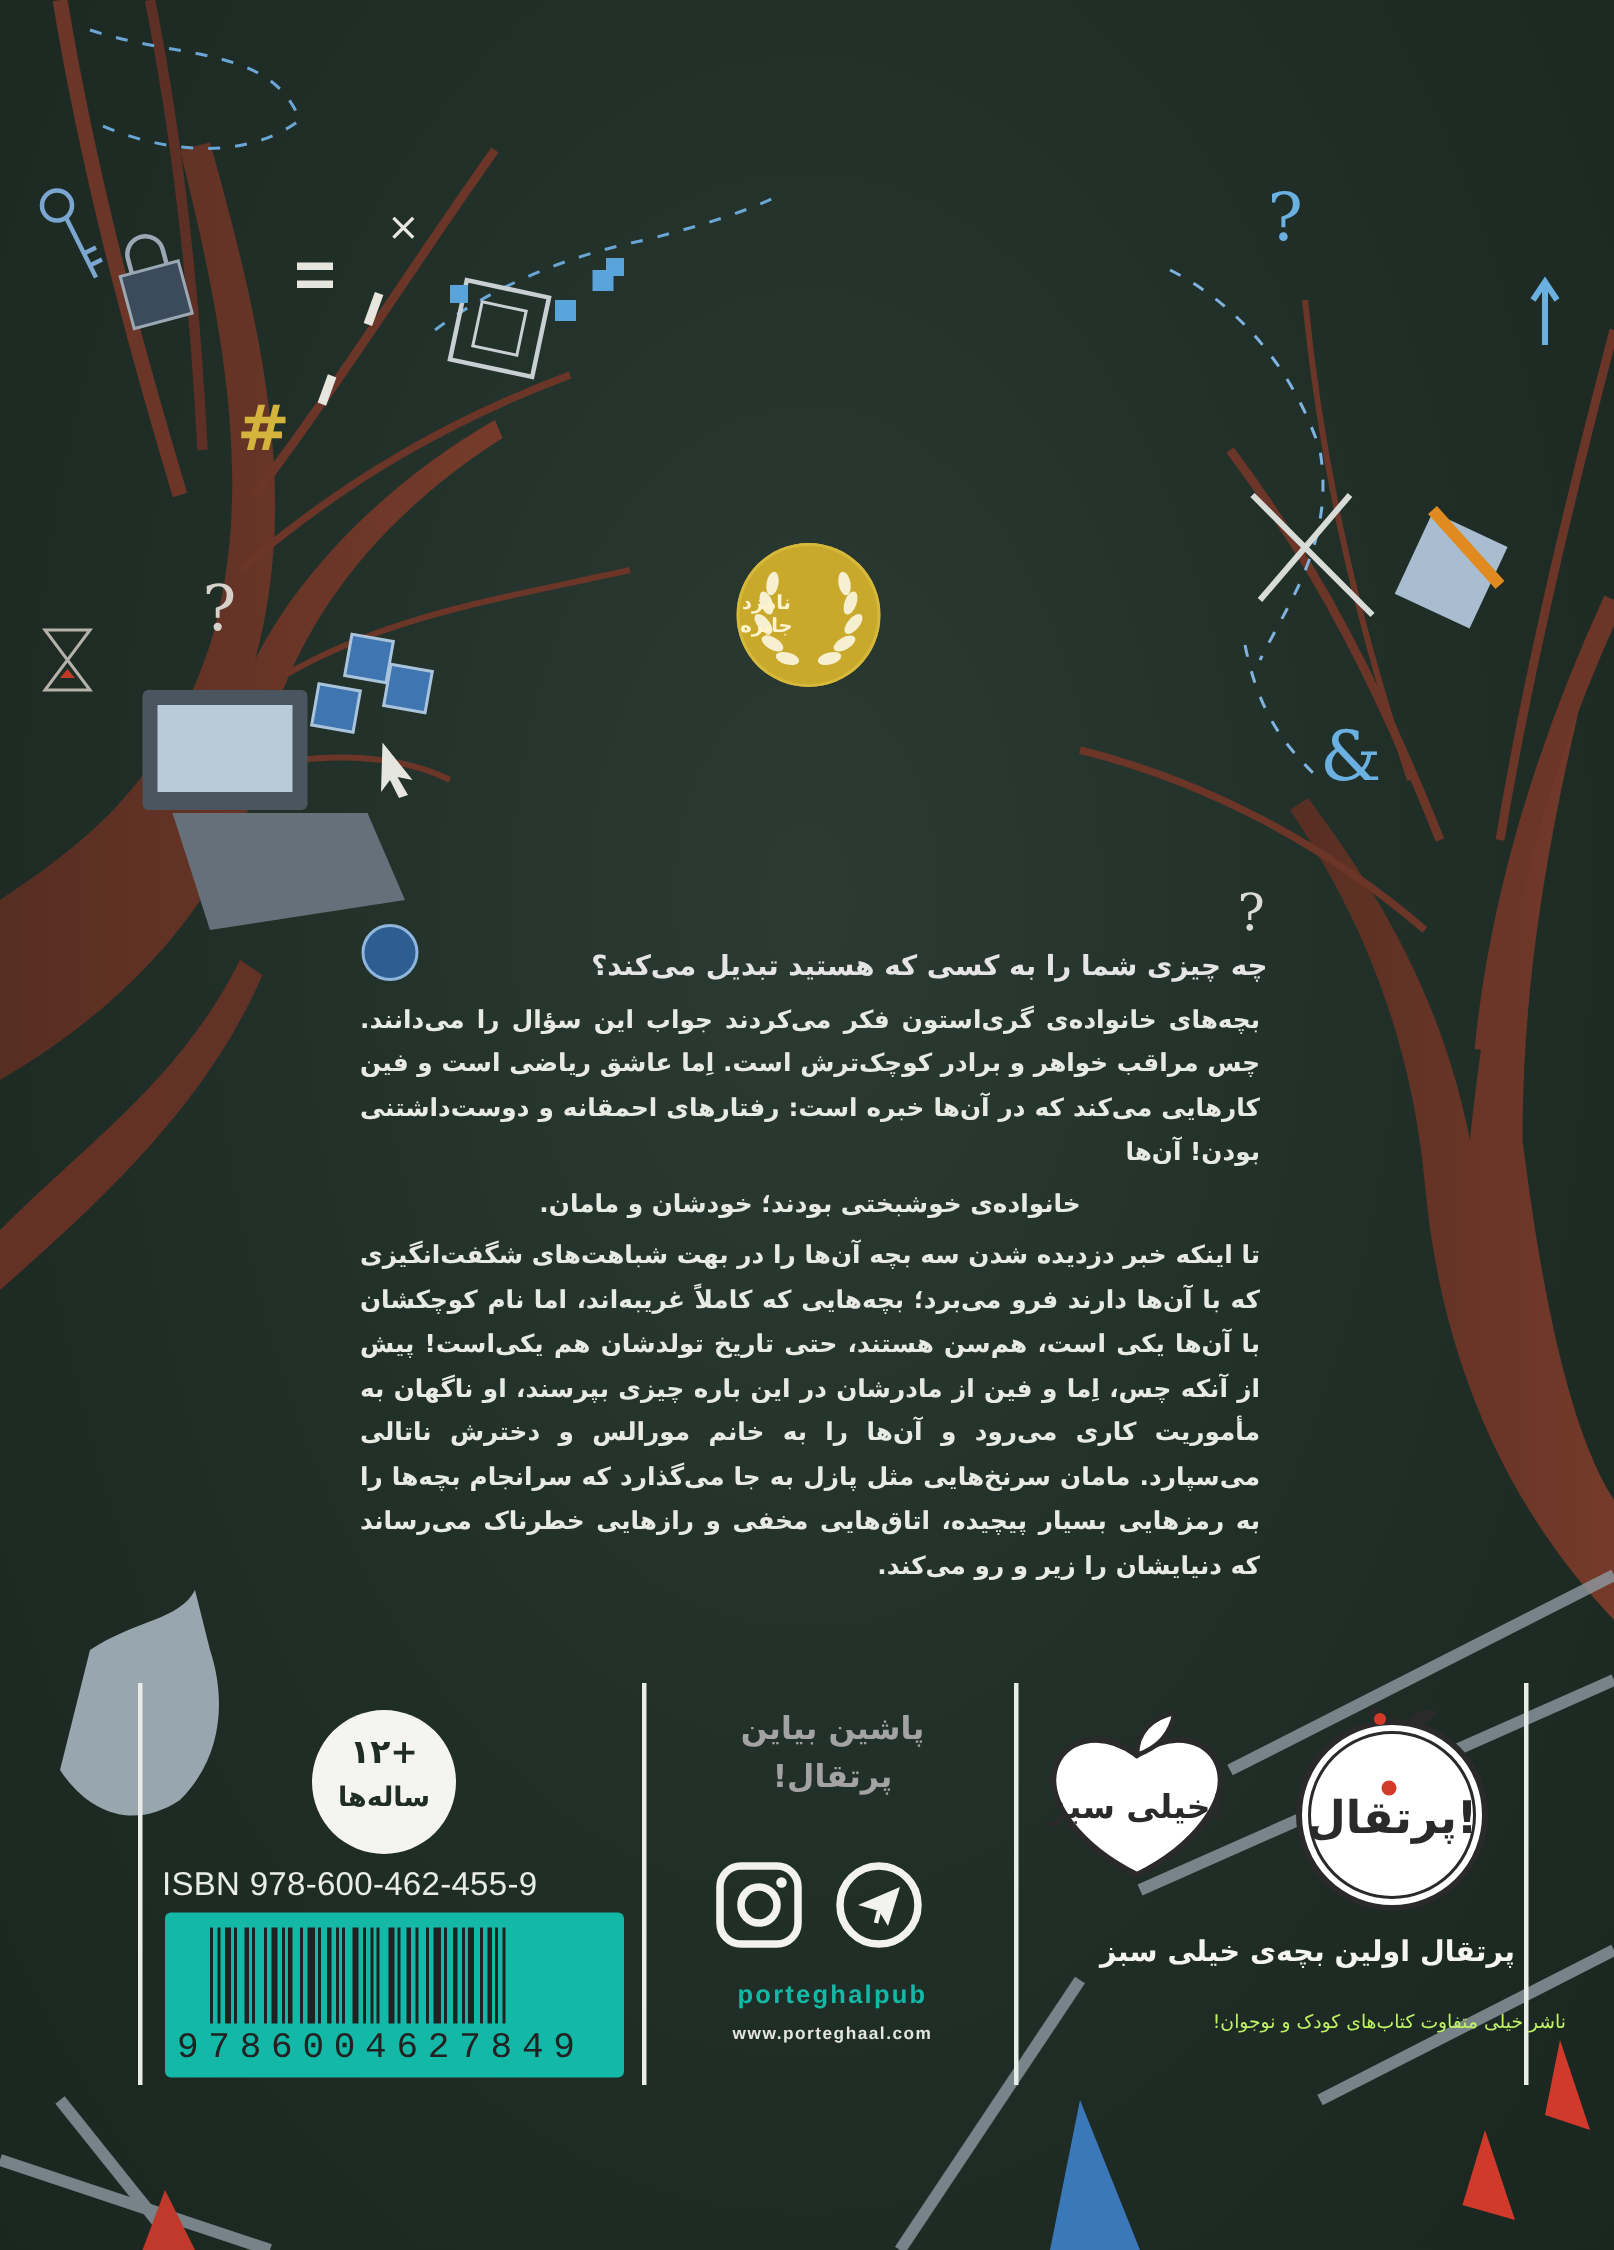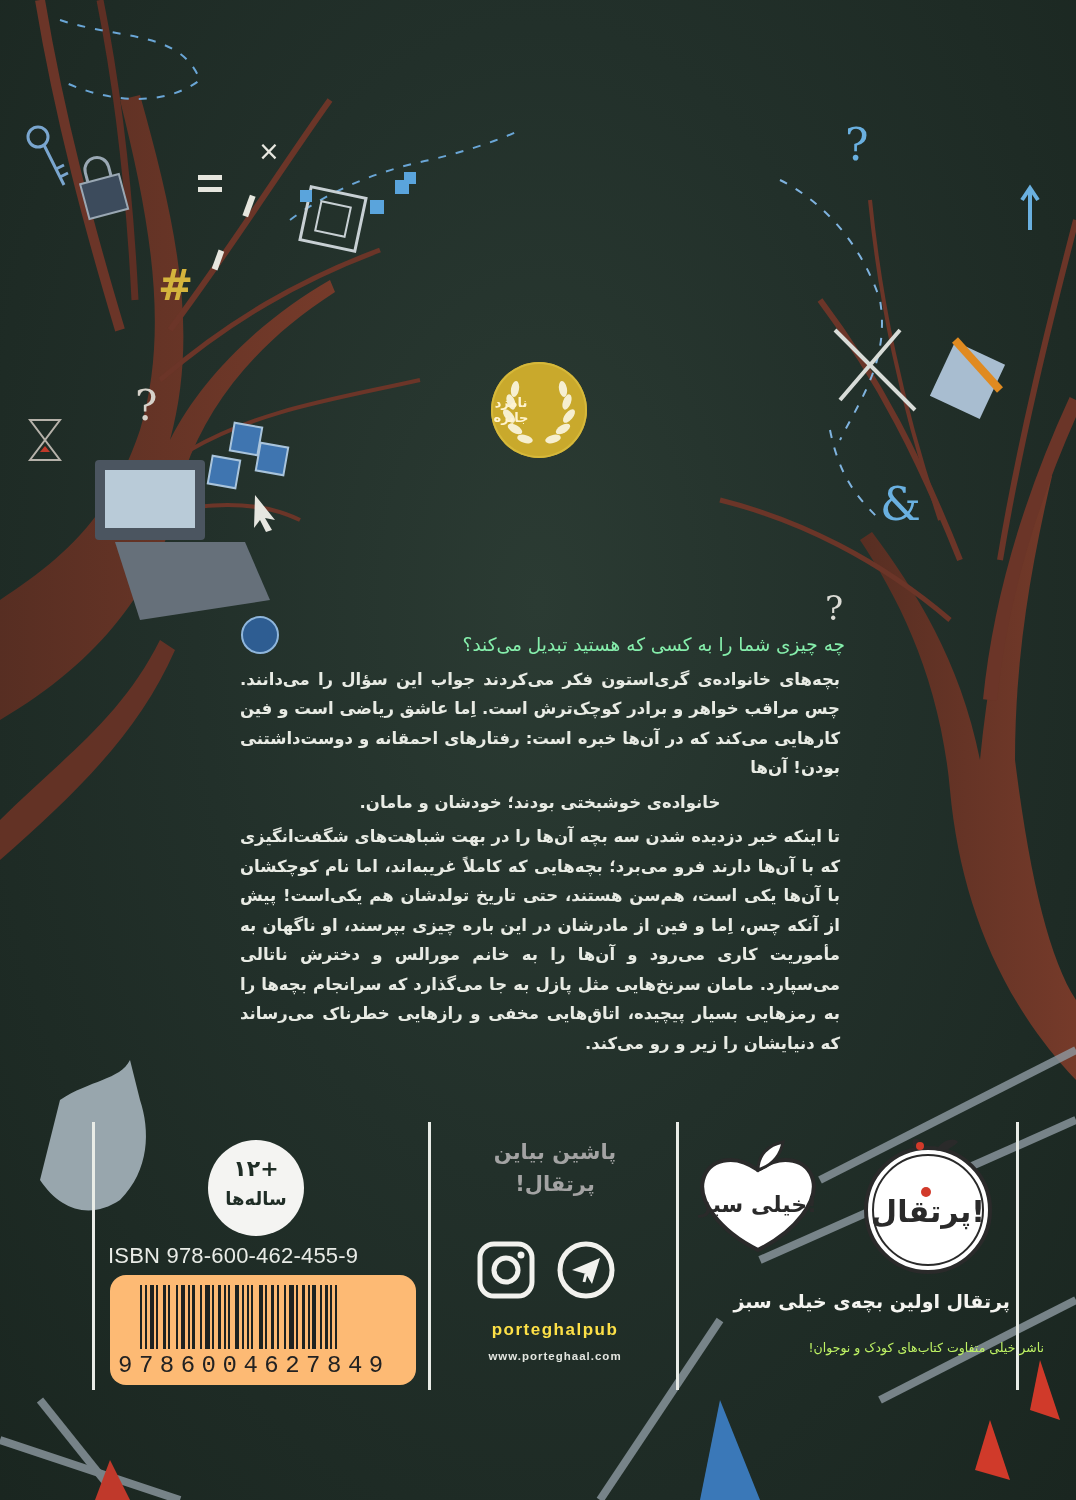--- a/index.html
+++ b/index.html
@@ -29,21 +29,21 @@
     position: absolute; left: 300px; top: 474px; width: 476px;
     text-align: center; color: #c9d0c8; font-size: 17px; line-height: 24px;
     font-family: "Liberation Sans", sans-serif;
   }
   .blurb {
     position: absolute; left: 235px; top: 630px; width: 610px;
     direction: rtl; text-align: justify; color: #e8ebe4;
     font-size: 16.5px; line-height: 29.5px;
   }
   .blurb .q {
-    color: #86efac; font-weight: normal; font-size: 18.5px; margin-bottom: 2px;
+    color: #e5e5e5; font-weight: bold; font-size: 18.5px; margin-bottom: 2px;
   }
   .blurb p { margin: 5px; font-weight: bold; }
   .blurb .center { text-align: center; }
   .panel {
     position: absolute; top: 1122px; height: 268px;
     border-left: 3px solid #e9ece7;
   }
   .age-badge {
     position: absolute; left: 208px; top: 1140px; width: 96px; height: 96px;
     border-radius: 50%; background: #f4f4f2; color: #1f2d26;
@@ -51,21 +51,21 @@
   }
   .age-badge .num { font-size: 22px; line-height: 38px; margin-top: 10px; }
   .age-badge .lbl { font-size: 18px; line-height: 22px; }
   .isbn {
     position: absolute; left: 108px; top: 1243px; width: 310px;
     color: #e9ece7; font-size: 22px; font-family: "Liberation Sans", sans-serif;
     letter-spacing: 0.2px;
   }
   .barcode {
     position: absolute; left: 110px; top: 1275px; width: 306px; height: 110px;
-    background: #fdba74; border-radius: 16px; text-decoration: underline;
+    background: #14b8a6; border-radius: 4px; text-decoration: underline;
   }
   .barcode .bars {
     position: absolute; left: 30px; top: 10px; width: 262px; height: 64px;
     display: flex; align-items: stretch; gap: 0;
   }
   .barcode .bars i { display: block; background: #1e2220; }
   .barcode .digits {
     position: absolute; left: 8px; bottom: 6px; width: 290px;
     font-family: "Liberation Mono", monospace; font-size: 24px; color: #222;
     letter-spacing: 6.5px;
@@ -73,21 +73,21 @@
   .social-title {
     position: absolute; left: 440px; top: 1136px; width: 230px;
     text-align: center; direction: rtl; color: #a3a3a3; font-weight: bold;
     font-size: 21px; line-height: 32px;
   }
   .soc-icon {
     position: absolute; width: 60px; height: 60px;
   }
   .handle {
     position: absolute; left: 440px; top: 1320px; width: 230px;
-    text-align: center; color: #fde047; font-weight: bold; font-size: 17px;
+    text-align: center; color: #14b8a6; font-weight: bold; font-size: 17px;
     letter-spacing: 1.5px; font-family: "Liberation Sans", sans-serif;
   }
   .site {
     position: absolute; left: 440px; top: 1350px; width: 230px;
     text-align: center; color: #e3e6e0; font-weight: bold; font-size: 11.5px;
     letter-spacing: 1px; font-family: "Liberation Sans", sans-serif;
   }
   .logo { position: absolute; }
   .tagline {
     position: absolute; left: 690px; top: 1290px; width: 320px;

